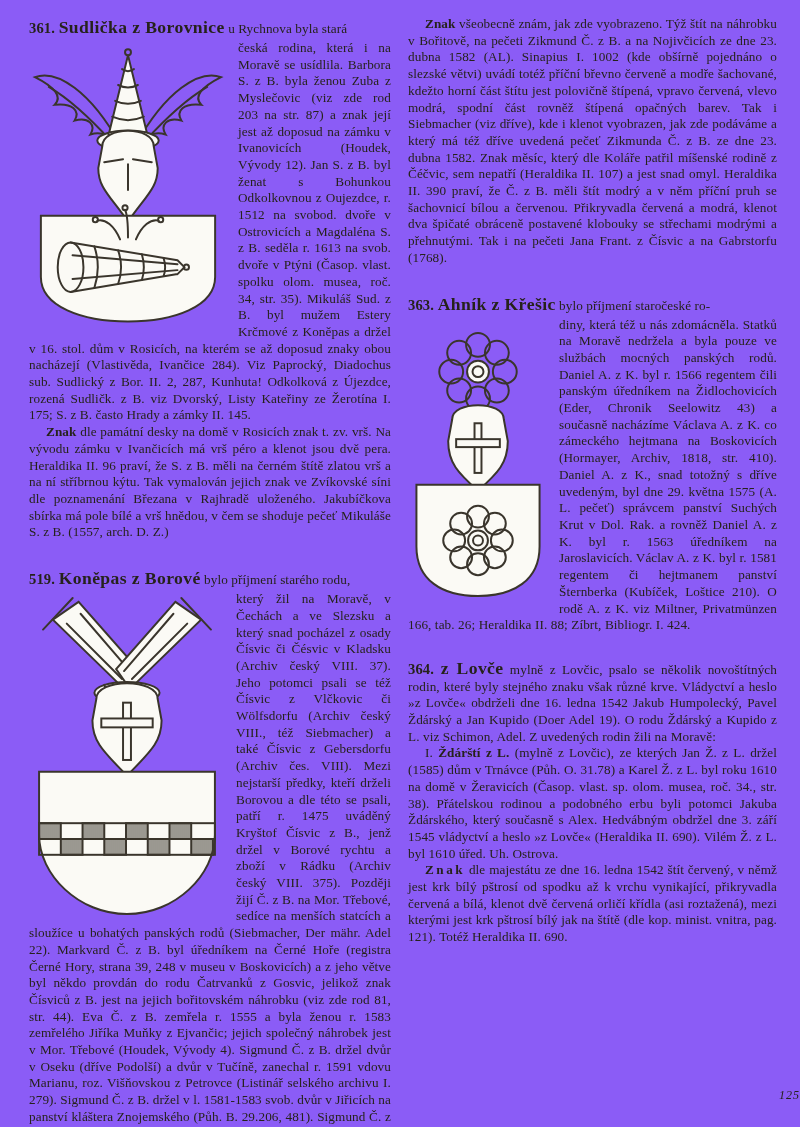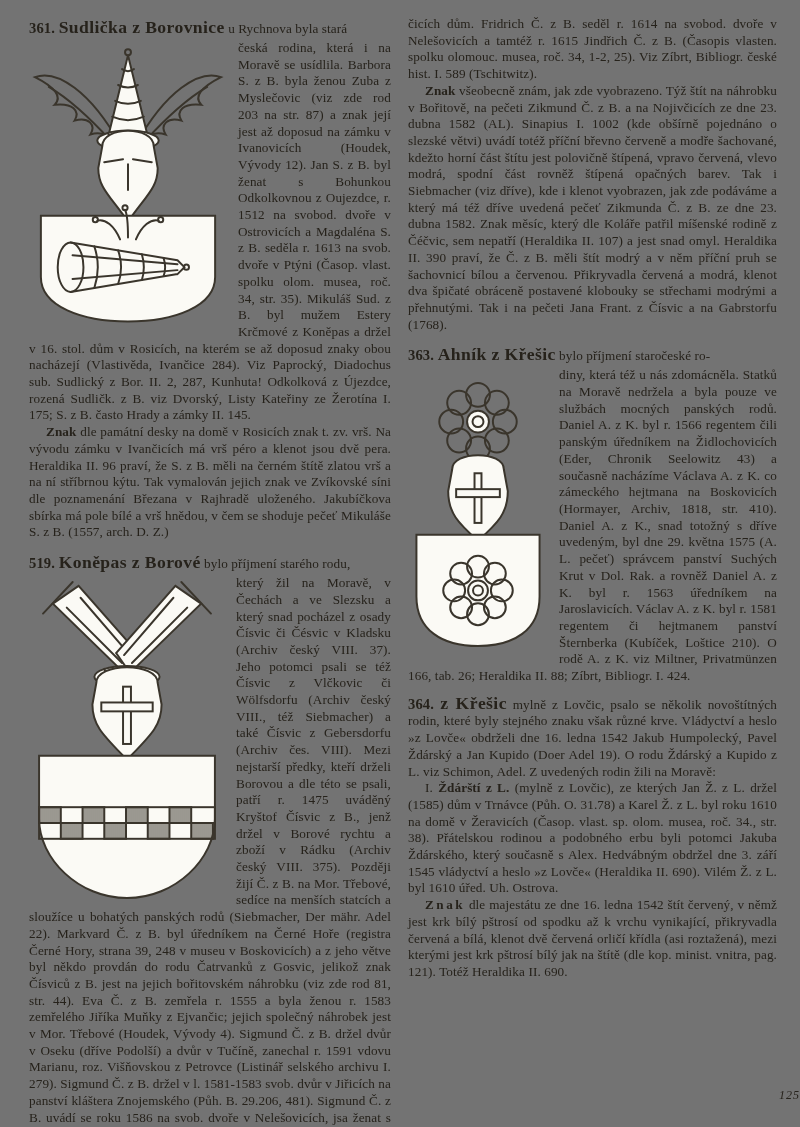--- a/index.html
+++ b/index.html
@@ -1,26 +1,26 @@
 <!DOCTYPE html>
 <html lang="cs"><head>
 <meta charset="utf-8">
 <style>
   html,body{margin:0;padding:0;background:#e8e6e0;}
-  .page{position:relative;width:800px;height:1127px;background:#737373;
+  .page{position:relative;width:800px;height:1127px;background:#8b5cf6;
         font-family:"Liberation Serif","DejaVu Serif",serif;color:#26221b;
         overflow:hidden;box-sizing:border-box;}
   .cols{display:flex;gap:17px;padding:16px 23px 0 29px;}
   .col{width:362px;}
   .col.right{width:369px;}
   p{margin:0;text-align:justify;font-size:13.2px;line-height:16.7px;
     letter-spacing:.1px;}
   p.ind{text-indent:17px;}
   p.head{text-align:left;line-height:23px;}
-  p.gap{margin-top:10px;}
+  p.gap{margin-top:26px;}
   .num{font-weight:bold;font-size:14.6px;}
   .name{font-weight:bold;font-size:17.6px;letter-spacing:.4px;}
   .b{font-weight:bold;}
   .sp{font-weight:bold;letter-spacing:2.5px;}
   .illus{float:left;margin:3px 11px 2px 0;}
   .illus svg{display:block;}
   .pageno{position:absolute;left:0;bottom:24px;width:100%;text-align:right;
           font-style:italic;font-size:12px;letter-spacing:1px;}
 </style>
 </head>
@@ -105,21 +105,20 @@
             <rect x="76" y="248" width="22" height="16" fill="url(#hv)"></rect>
             <rect x="120" y="248" width="22" height="16" fill="url(#hv)"></rect>
             <rect x="164" y="248" width="22" height="16" fill="url(#hv)"></rect>
           </svg>
         </span><span><span>který žil na Moravě, v Čechách a ve Slezsku a který snad pocházel z osady Čísvic či Čésvic v Kladsku (Archiv český VIII. 37). Jeho potomci psali se též Čísvic z Vlčkovic či Wölfsdorfu (Archiv český VIII., též Siebmacher) a také Čísvic z Gebersdorfu (Archiv čes. VIII). Mezi nejstarší předky, kteří drželi Borovou a dle této se psali, patří r. 1475 uváděný Kryštof Čísvic z B., jenž držel v Borové rychtu a zboží v Rádku (Archiv český VIII. 375). Později žijí Č. z B. na Mor. Třebové, sedíce na menších statcích a sloužíce u bohatých panských rodů (Siebmacher, Der mähr. Adel 22). Markvard Č. z B. byl úředníkem na Černé Hoře (registra Černé Hory, strana 39, 248 v museu v Boskovicích) a z jeho větve byl někdo provdán do rodu Čatrvanků z Gosvic, jelikož znak Čísviců z B. jest na jejich bořitovském náhrobku (viz zde rod 81, str. 44). Eva Č. z B. zemřela r. 1555 a byla ženou r. 1583 zemřelého Jiříka Muňky z Ejvančic; jejich společný náhrobek jest v Mor. Třebové (Houdek, Vývody 4). Sigmund Č. z B. držel dvůr v Oseku (dříve Podolší) a dvůr v Tučíně, zanechal r. 1591 vdovu Marianu, roz. Višňovskou z Petrovce (Listinář selského archivu I. 279). Sigmund Č. z B. držel v l. 1581-1583 svob. dvůr v Jiřicích na panství kláštera Znojemského (Půh. B. 29.206, 481). Sigmund Č. z B. uvádí se roku 1586 na svob. dvoře v Nelešovicích, jsa ženat s Marianou Višňovskou z Petrovce (viz dříve). Po něm převzal tento dvůr Fridrich Č. z B. a posléze dcery tohoto, totiž Helena Polyxena Č. z Bor., žena Jiřího Pešáta z Moravan a Kateřina Č. z B., žena Žačala, které dvůr r. 1651 prodaly (Kratochvíl, Svobodné dvory). Na Tulešicích byl roku 1620 úředníkem Kryštof Č. z B. Johanka Č. z B. byla ženou Vavřince Gludta, lejtnanta nad jednou kompanií kyrysarů a měla r. 1629 v Ivan-</span></span>
       </p>
     </div>
 
     <div class="col right">
 
-      <p><span>čicích dům. Fridrich Č. z B. seděl r. 1614 na svobod. dvoře v Nelešovicích a tamtéž r. 1615 Jindřich Č. z B. (Časopis vlasten. spolku olomouc. musea, roč. 34, 1-2, 25). Viz Zíbrt, Bibliogr. české hist. I. 589 (Tschitwitz).</span></p>
 
       <p class="ind"><span class="b">Znak</span><span> všeobecně znám, jak zde vyobrazeno. Týž štít na náhrobku v Bořitově, na pečeti Zikmund Č. z B. a na Nojivčicích ze dne 23. dubna 1582 (AL). Sinapius I. 1002 (kde obšírně pojednáno o slezské větvi) uvádí totéž příční břevno červeně a modře šachované, kdežto horní část štítu jest polovičně štípená, vpravo červená, vlevo modrá, spodní část rovněž štípená opačných barev. Tak i Siebmacher (viz dříve), kde i klenot vyobrazen, jak zde podáváme a který má též dříve uvedená pečeť Zikmunda Č. z B. ze dne 23. dubna 1582. Znak měsíc, který dle Koláře patřil míšenské rodině z Čéčvic, sem nepatří (Heraldika II. 107) a jest snad omyl. Heraldika II. 390 praví, že Č. z B. měli štít modrý a v něm příční pruh se šachovnicí bílou a červenou. Přikryvadla červená a modrá, klenot dva špičaté obráceně postavené klobouky se střechami modrými a přehnutými. Tak i na pečeti Jana Frant. z Čísvic a na Gabrstorfu (1768).</span></p>
 
       <p class="head gap"><span class="num">363. </span><span class="name">Ahník z Křešic</span><span> bylo příjmení staročeské ro-</span></p>
 
       <p>
         <span class="illus">
           <svg width="140" height="282" viewBox="0 0 140 284" stroke="#3a352c" stroke-width="2" fill="none" stroke-linecap="round">
 
             <g>
@@ -152,21 +151,21 @@
                 <circle cx="70" cy="198" r="11"></circle>
                 <circle cx="87" cy="205" r="11"></circle>
               <circle cx="70" cy="222" r="10" fill="#fbfaf5"></circle>
                 <circle cx="70" cy="222" r="5"></circle>
             </g>
           </svg>
         </span><span><span>diny, která též u nás zdomácněla. Statků na Moravě nedržela a byla pouze ve službách mocných panských rodů. Daniel A. z K. byl r. 1566 regentem čili panským úředníkem na Židlochovicích (Eder, Chronik Seelowitz 43) a současně nacházíme Václava A. z K. co zámeckého hejtmana na Boskovicích (Hormayer, Archiv, 1818, str. 410). Daniel A. z K., snad totožný s dříve uvedeným, byl dne 29. května 1575 (A. L. pečeť) správcem panství Suchých Krut v Dol. Rak. a rovněž Daniel A. z K. byl r. 1563 úředníkem na Jaroslavicích. Václav A. z K. byl r. 1581 regentem či hejtmanem panství Šternberka (Kubíček, Loštice 210). O rodě A. z K. viz Miltner, Privatmünzen 166, tab. 26; Heraldika II. 88; Zíbrt, Bibliogr. I. 424.</span></span>
       </p>
 
 
-      <p class="gap"><span class="num">364. </span><span class="name">z Křešic</span><span> mylně z Lovčic, psalo se několik novoštítných rodin, které byly stejného znaku však různé krve. Vládyctví a heslo »z Lovče« obdrželi dne 16. ledna 1542 Jakub Humpolecký, Pavel Ždárský a Jan Kupido (Doer Adel 19). O rodu Ždárský a Kupido z L. viz Schimon, Adel. Z uvedených rodin žili na Moravě:</span></p>
+      <p class="gap"><span class="num">364. </span><span class="name">z Lovče</span><span> mylně z Lovčic, psalo se několik novoštítných rodin, které byly stejného znaku však různé krve. Vládyctví a heslo »z Lovče« obdrželi dne 16. ledna 1542 Jakub Humpolecký, Pavel Ždárský a Jan Kupido (Doer Adel 19). O rodu Ždárský a Kupido z L. viz Schimon, Adel. Z uvedených rodin žili na Moravě:</span></p>
 
       <p class="ind"><span>I. </span><span class="b">Ždárští z L.</span><span> (mylně z Lovčic), ze kterých Jan Ž. z L. držel (1585) dům v Trnávce (Půh. O. 31.78) a Karel Ž. z L. byl roku 1610 na domě v Žeravicích (Časop. vlast. sp. olom. musea, roč. 34., str. 38). Přátelskou rodinou a podobného erbu byli potomci Jakuba Ždárského, který současně s Alex. Hedvábným obdržel dne 3. září 1545 vládyctví a heslo »z Lovče« (Heraldika II. 690). Vilém Ž. z L. byl 1610 úřed. Uh. Ostrova.</span></p>
 
 
       <p class="ind"><span class="sp">Znak</span><span> dle majestátu ze dne 16. ledna 1542 štít červený, v němž jest krk bílý pštrosí od spodku až k vrchu vynikající, přikryvadla červená a bílá, klenot dvě červená orličí křídla (asi roztažená), mezi kterými jest krk pštrosí bílý jak na štítě (dle kop. minist. vnitra, pag. 121). Totéž Heraldika II. 690.</span></p>
     </div>
   </div>
 
   <div class="pageno">125</div>
 </div>

